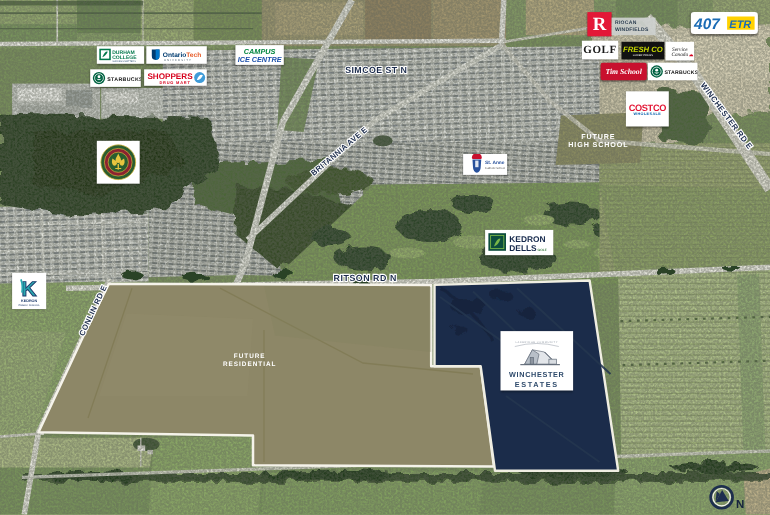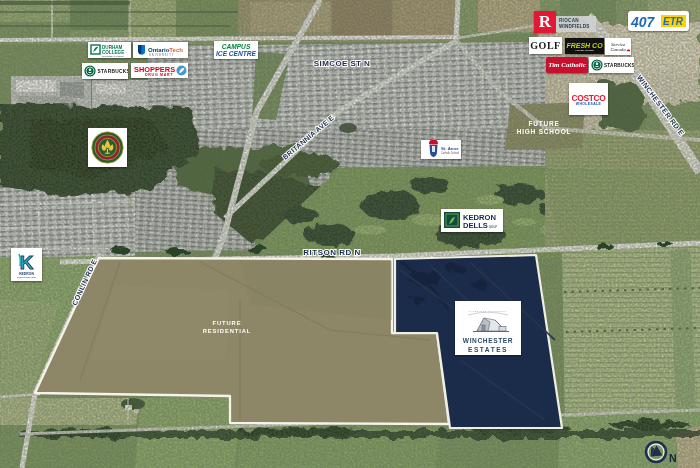--- a/index.html
+++ b/index.html
@@ -351,21 +351,21 @@
 
 <div class="badge" style="left:605px;top:38px;width:26px;height:17px;">
   <svg width="26" height="17" viewBox="0 0 26 17">
     <text x="13" y="8" font-size="4.8" font-style="italic" fill="#222" text-anchor="middle" font-family="Liberation Serif,serif">Service</text>
     <text x="13" y="13" font-size="4.8" font-style="italic" fill="#222" text-anchor="middle" font-family="Liberation Serif,serif">Canada</text>
     <path d="M21.5,13.2 l0.8,-1.6 l0.5,0.5 l0.6,-1.2 l0.6,1.2 l0.5,-0.5 l0.8,1.6 Z" fill="#d6001c"></path>
   </svg>
 </div>
 
 <div class="badge" style="left:546px;top:57px;width:42px;height:16px;background:#c8102e;border-radius:2px;">
-  <span style="font-family:'Liberation Serif',serif;font-style:italic;font-weight:bold;font-size:7px;color:#fff;">Tim Catholic</span>
+  <span style="font-family:'Liberation Serif',serif;font-style:italic;font-weight:bold;font-size:7px;color:#fff;">Tim School</span>
 </div>
 
 <div class="badge" style="left:589px;top:57px;width:45px;height:16px;">
   <svg width="45" height="16" viewBox="0 0 45 16">
     <circle cx="8" cy="8" r="5.6" fill="#006241"></circle>
     <circle cx="8" cy="8" r="4" fill="none" stroke="#fff" stroke-width="0.7"></circle>
     <circle cx="8" cy="6.8" r="1.3" fill="#fff"></circle>
     <path d="M5.6,8.4 Q8,11.5 10.4,8.4 Q8,9.6 5.6,8.4 Z" fill="#fff"></path>
     <text x="15" y="10.4" font-size="4.7" font-weight="bold" fill="#111" letter-spacing="0.2" font-family="Liberation Sans,sans-serif">STARBUCKS</text>
   </svg>

